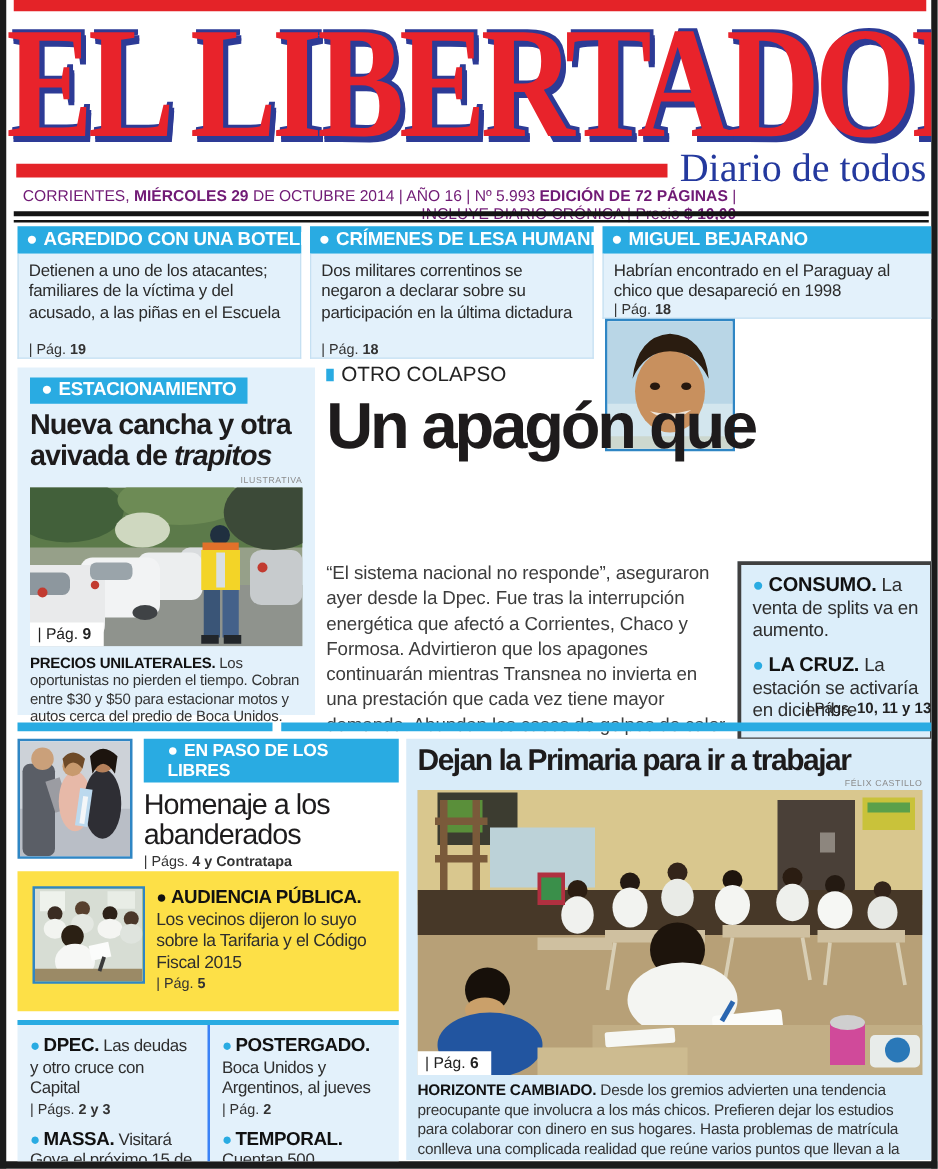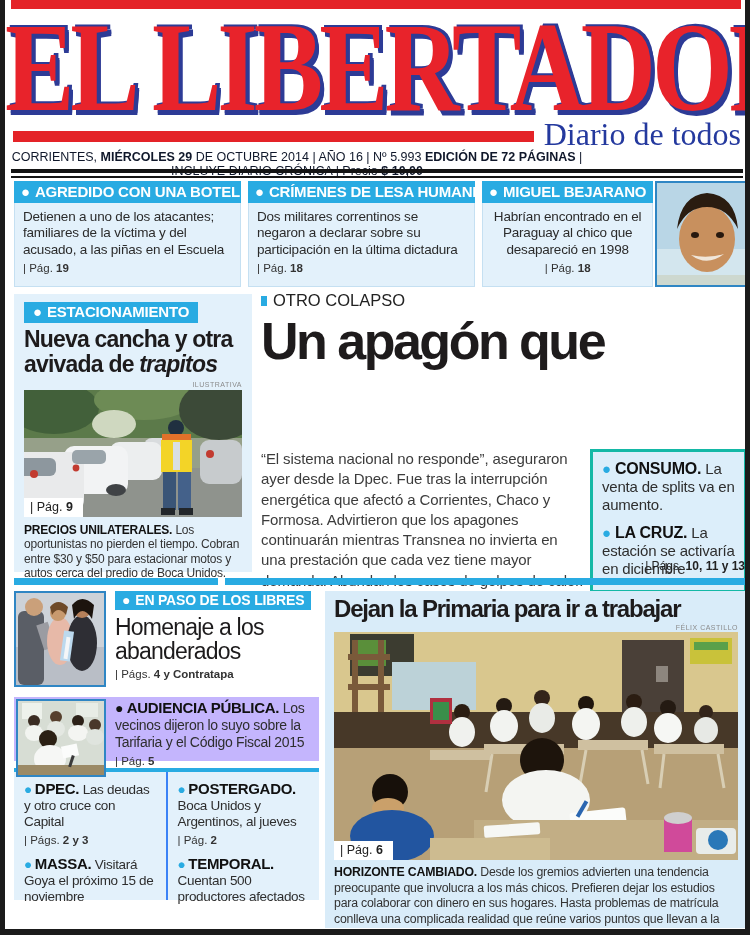--- a/index.html
+++ b/index.html
@@ -14,31 +14,31 @@
   .masthead{position:absolute;top:9px;left:0;width:740px;text-align:center;}
   .masthead-title{
     display:inline-block;font-family:"Liberation Serif",serif;font-weight:bold;
     font-size:104px;line-height:0.92;letter-spacing:-4px;color:#e8232b;white-space:nowrap;
     transform:scaleY(1.22);transform-origin:top center;
     text-shadow:4px 2px 0 #2d3b96,3px -2px 0 #2d3b96,4px 4px 0 #2d3b96;
   }
   .tagrow{position:absolute;top:118px;left:8px;width:728px;display:flex;align-items:flex-end;}
   .tagrow .redbar{flex:1;height:11px;background:#e42328;margin:0 10px 8px 0;}
   .tagline{font-family:"Liberation Serif",serif;font-size:32px;line-height:1;color:#24399e;white-space:nowrap;}
-  .dateline{position:absolute;top:150px;left:0;width:584px;text-align:center;font-size:12.5px;color:#0f172a;letter-spacing:0;}
+  .dateline{position:absolute;top:150px;left:0;width:584px;text-align:right;font-size:12.5px;color:#701a75;letter-spacing:0;}
   .dateline b{font-weight:bold;}
   .rule-double{position:absolute;top:169px;left:6px;width:732px;height:9px;border-top:4px solid #141414;border-bottom:2px solid #141414;}
   
   .topboxes{position:absolute;top:181px;left:9px;width:733px;display:flex;gap:7px;}
   .tbox{height:106px;display:flex;flex-direction:column;}
   .tbox1,.tbox2{width:227px;}
-  .tbox3{width:265px;flex-direction:row;text-align:center;}
+  .tbox3{width:265px;flex-direction:column;}
   .tbox-head{background:#29abe2;color:#fff;font-weight:bold;font-size:15px;padding:2px 7px 3px;white-space:nowrap;letter-spacing:-0.2px;}
   .tbox-head .blt{margin-right:5px;}
-  .tbox-body{flex:1;background:#e3f1fb;border:1px solid #c5e0f2;border-top:none;padding:6px 8px 12px;display:flex;flex-direction:column;}
+  .tbox-body{flex:1;background:#e3f1fb;border:1px solid #c5e0f2;border-top:none;padding:6px 8px 0;display:flex;flex-direction:column;}
   .tbox-text{font-size:13.5px;line-height:1.22;color:#2b2b2b;letter-spacing:-0.2px;}
   .pagline{font-size:11.5px;color:#333;margin-top:auto;}
   .pagline b{font-weight:bold;}
   .tbox3-left{flex:1;display:flex;flex-direction:column;}
   .photo-frame{border:2px solid #2f86c4;}
   .tbox3 .photo-frame{width:104px;height:106px;margin-left:2px;flex:none;}
   
   .leftcol{position:absolute;top:294px;left:9px;width:238px;height:278px;background:#e3f1fb;padding:8px 10px 18px;}
   .chip{display:inline-block;background:#29abe2;color:#fff;font-weight:bold;font-size:15px;padding:1px 9px 3px;letter-spacing:-0.2px;}
   .chip .blt{margin-right:5px;}
@@ -49,39 +49,39 @@
   .pag-overlay{position:absolute;left:0;bottom:0;background:#fff;padding:2px 10px 3px 6px;font-size:12.5px;color:#222;}
   .pag-overlay b{font-weight:bold;}
   .caption{font-size:12px;line-height:1.22;color:#333;margin-top:6px;letter-spacing:-0.2px;}
   .caption b{color:#111;}
   
   .mainstory{position:absolute;top:291px;left:256px;width:486px;height:280px;}
   .kicker{font-size:16.5px;color:#222;letter-spacing:0;}
   .kicker .sq{display:inline-block;width:6px;height:10px;background:#29abe2;margin-right:6px;}
   .main-headline{font-size:52px;font-weight:bold;line-height:1.12;letter-spacing:-2.5px;color:#1e1b1c;margin-top:2px;white-space:nowrap;}
   .main-body{position:absolute;top:158px;left:0;width:324px;font-size:15px;line-height:1.35;color:#3c3c3c;letter-spacing:-0.1px;}
-  .sidebox{position:absolute;top:158px;right:0;width:157px;background:#dceefa;border:3px solid #14b8a6;padding:8px 9px 2px;}
+  .sidebox{position:absolute;top:158px;right:0;width:157px;background:#dceefa;border:3px solid #404040;padding:8px 9px 2px;}
   .sb-item{font-size:15px;line-height:1.15;margin-bottom:11px;color:#2e2e2e;letter-spacing:-0.2px;}
   .sb-item .blt{color:#29abe2;font-size:15px;margin-right:4px;}
   .sb-item b{font-size:16px;color:#111;}
   .main-pags{position:absolute;top:268px;right:2px;font-size:12px;color:#222;}
   .main-pags b{font-weight:bold;}
   
   .divbar{position:absolute;height:7px;background:#29abe2;top:578px;}
   .divbar.l{left:9px;width:204px;}
   .divbar.r{left:220px;width:522px;}
   
   .bottomleft{position:absolute;top:591px;left:9px;width:305px;height:337px;}
   .bl-item1{display:flex;height:99px;}
   .bl-item1 .photo-frame{width:92px;height:96px;flex:none;}
   .bl-item1-right{flex:1;padding-left:9px;}
-  .bl-item1 .chip{font-size:14px;padding:1px 7px 2px;}
+  .bl-item1 .chip{font-size:14px;padding:1px 19px 2px;}
   .bl-headline{font-size:23px;font-weight:normal;line-height:1.05;letter-spacing:-0.8px;color:#1d1b1c;margin-top:5px;}
   .bl-item1 .pagline{margin-top:5px;display:block;}
-  .bl-item2{margin-top:7px;background:#c4b5fd;padding:2px;display:flex;height:64px;}
+  .bl-item2{margin-top:7px;background:#fde047;padding:12px;display:flex;height:112px;}
   .bl-item2 .photo-frame{width:90px;height:78px;flex:none;}
   .bl-item2-right{flex:1;padding-left:9px;}
   .bl-item2-text{font-size:14px;line-height:1.2;color:#2e2e2e;letter-spacing:-0.3px;}
   .bl-item2-text b{font-size:15px;color:#111;}
   .bl-item2 .pagline{margin-top:4px;display:block;}
   .briefgrid{margin-top:7px;background:#e3f1fb;border-top:4px solid #29abe2;display:flex;height:132px;}
   .gcol{flex:1;padding:8px 8px 4px 10px;}
   .gcol + .gcol{border-left:2px solid #3b82f6;}
   .brief{font-size:13.5px;line-height:1.18;color:#2e2e2e;letter-spacing:-0.3px;margin-bottom:4px;}
   .brief .blt{color:#29abe2;margin-right:3px;}

